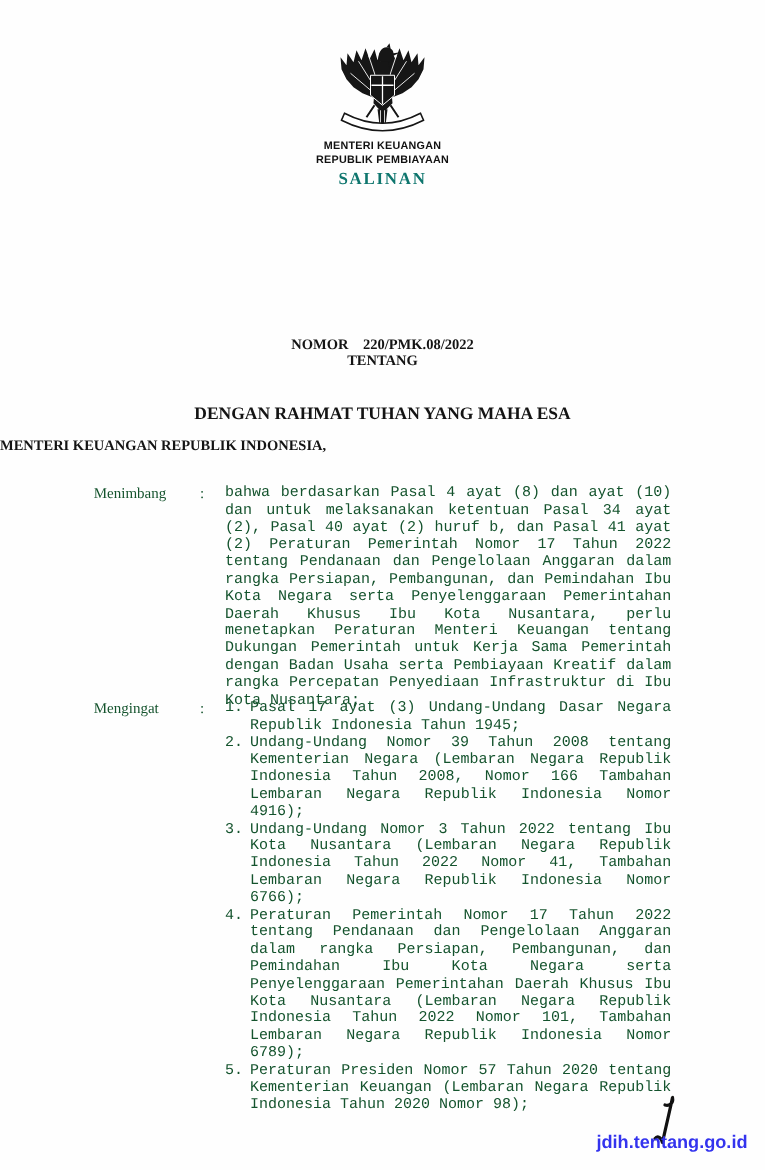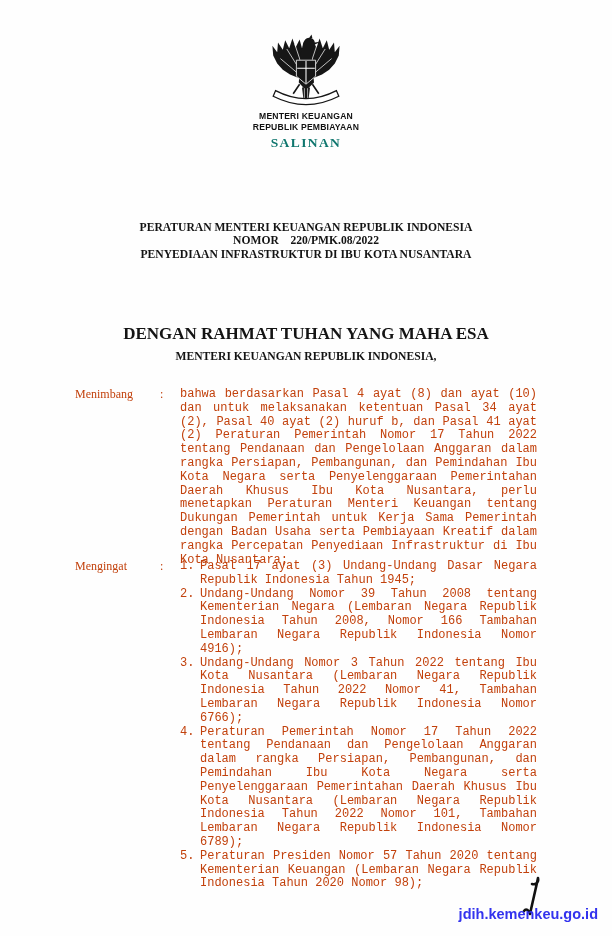--- a/index.html
+++ b/index.html
@@ -18,33 +18,33 @@
   .ministry-line.l2{top:122px;}
   .salinan{
     position:absolute;top:135px;left:0;width:100%;text-align:center;
     font-weight:700;font-size:13.5px;letter-spacing:1.4px;color:#0f766e;
   }
   
   .title-block{
     position:absolute;top:221px;left:46px;width:520px;text-align:center;
     font-weight:700;font-size:11.6px;line-height:13.3px;color:#141414;
   }
-  .nomor{white-space:pre;}
+  .nomor{white-space:pre;margin-top:48px;}
   .invocation{
     position:absolute;top:324px;left:0;width:100%;text-align:center;
-    font-weight:700;font-size:17px;color:#141414;
+    font-weight:700;font-size:14px;color:#141414;
   }
   .authority{
-    position:absolute;top:350px;left:0;width:100%;text-align:center;
+    position:absolute;top:350px;left:0;width:100%;text-align:left;
     font-weight:700;font-size:11.6px;color:#141414;
   }
   
   .section{
     position:absolute;left:75px;width:462px;display:flex;
-    font-size:12px;line-height:13.8px;color:#c2410c;
+    font-size:12px;line-height:13.8px;color:#14532d;
   }
   .sec-menimbang{top:388px;}
   .sec-mengingat{top:560px;justify-content:space-between;}
   .sec-label{width:85px;flex:none;}
   .sec-colon{width:20px;flex:none;}
   .sec-body{width:357px;flex:none;text-align:justify;font-family:Liberation Mono, monospace;}
   ol.refs{margin:0;padding:0;list-style:none;}
   ol.refs li{display:flex;}
   .li-num{width:20px;flex:none;}
   .li-text{flex:1;text-align:justify;}
@@ -86,23 +86,22 @@
 
       <path d="M12,70 Q50,90 88,70 L91,77 Q50,98 9,77 Z" fill="#ffffff" stroke="#161616" stroke-width="1.6"></path>
     </svg>
   </div>
 
   <div class="ministry-line l1">MENTERI KEUANGAN</div>
   <div class="ministry-line l2">REPUBLIK PEMBIAYAAN</div>
   <div class="salinan">SALINAN</div>
 
   <div class="title-block">
-    <div>PERATURAN MENTERI KEUANGAN REPUBLIK INDONESIA</div>
     <div class="nomor">NOMOR    220/PMK.08/2022</div>
-    <div>PENYEDIAAN INFRASTRUKTUR DI IBU KOTA NUSANTARA</div>
+    <div>TENTANG</div>
   </div>
 
   <div class="invocation">DENGAN RAHMAT TUHAN YANG MAHA ESA</div>
   <div class="authority">MENTERI KEUANGAN REPUBLIK INDONESIA,</div>
 
   <div class="section sec-menimbang">
     <div class="sec-label">Menimbang</div>
     <div class="sec-colon">:</div>
     <div class="sec-body">bahwa berdasarkan Pasal 4 ayat (8) dan ayat (10) dan untuk melaksanakan ketentuan Pasal 34 ayat (2), Pasal 40 ayat (2) huruf b, dan Pasal 41 ayat (2) Peraturan Pemerintah Nomor 17 Tahun 2022 tentang Pendanaan dan Pengelolaan Anggaran dalam rangka Persiapan, Pembangunan, dan Pemindahan Ibu Kota Negara serta Penyelenggaraan Pemerintahan Daerah Khusus Ibu Kota Nusantara, perlu menetapkan Peraturan Menteri Keuangan tentang Dukungan Pemerintah untuk Kerja Sama Pemerintah dengan Badan Usaha serta Pembiayaan Kreatif dalam rangka Percepatan Penyediaan Infrastruktur di Ibu Kota Nusantara;</div>
   </div>
@@ -135,15 +134,15 @@
       </ol>
     </div>
   </div>
 
   <div class="paraf">
     <svg viewBox="0 0 40 44" width="40" height="44" aria-hidden="true">
       <path d="M20,10 C23,11 27,9 26,4 C24,14 21,26 18,40 C17,36 14,34 12,37" fill="none" stroke="#111111" stroke-width="2.6" stroke-linecap="round" stroke-linejoin="round"></path>
     </svg>
   </div>
 
-  <a class="jdih">jdih.kemenkeu.go.id</a>
+  <a class="jdih">jdih.tentang.go.id</a>
 
 </div>
 
 </body></html>

